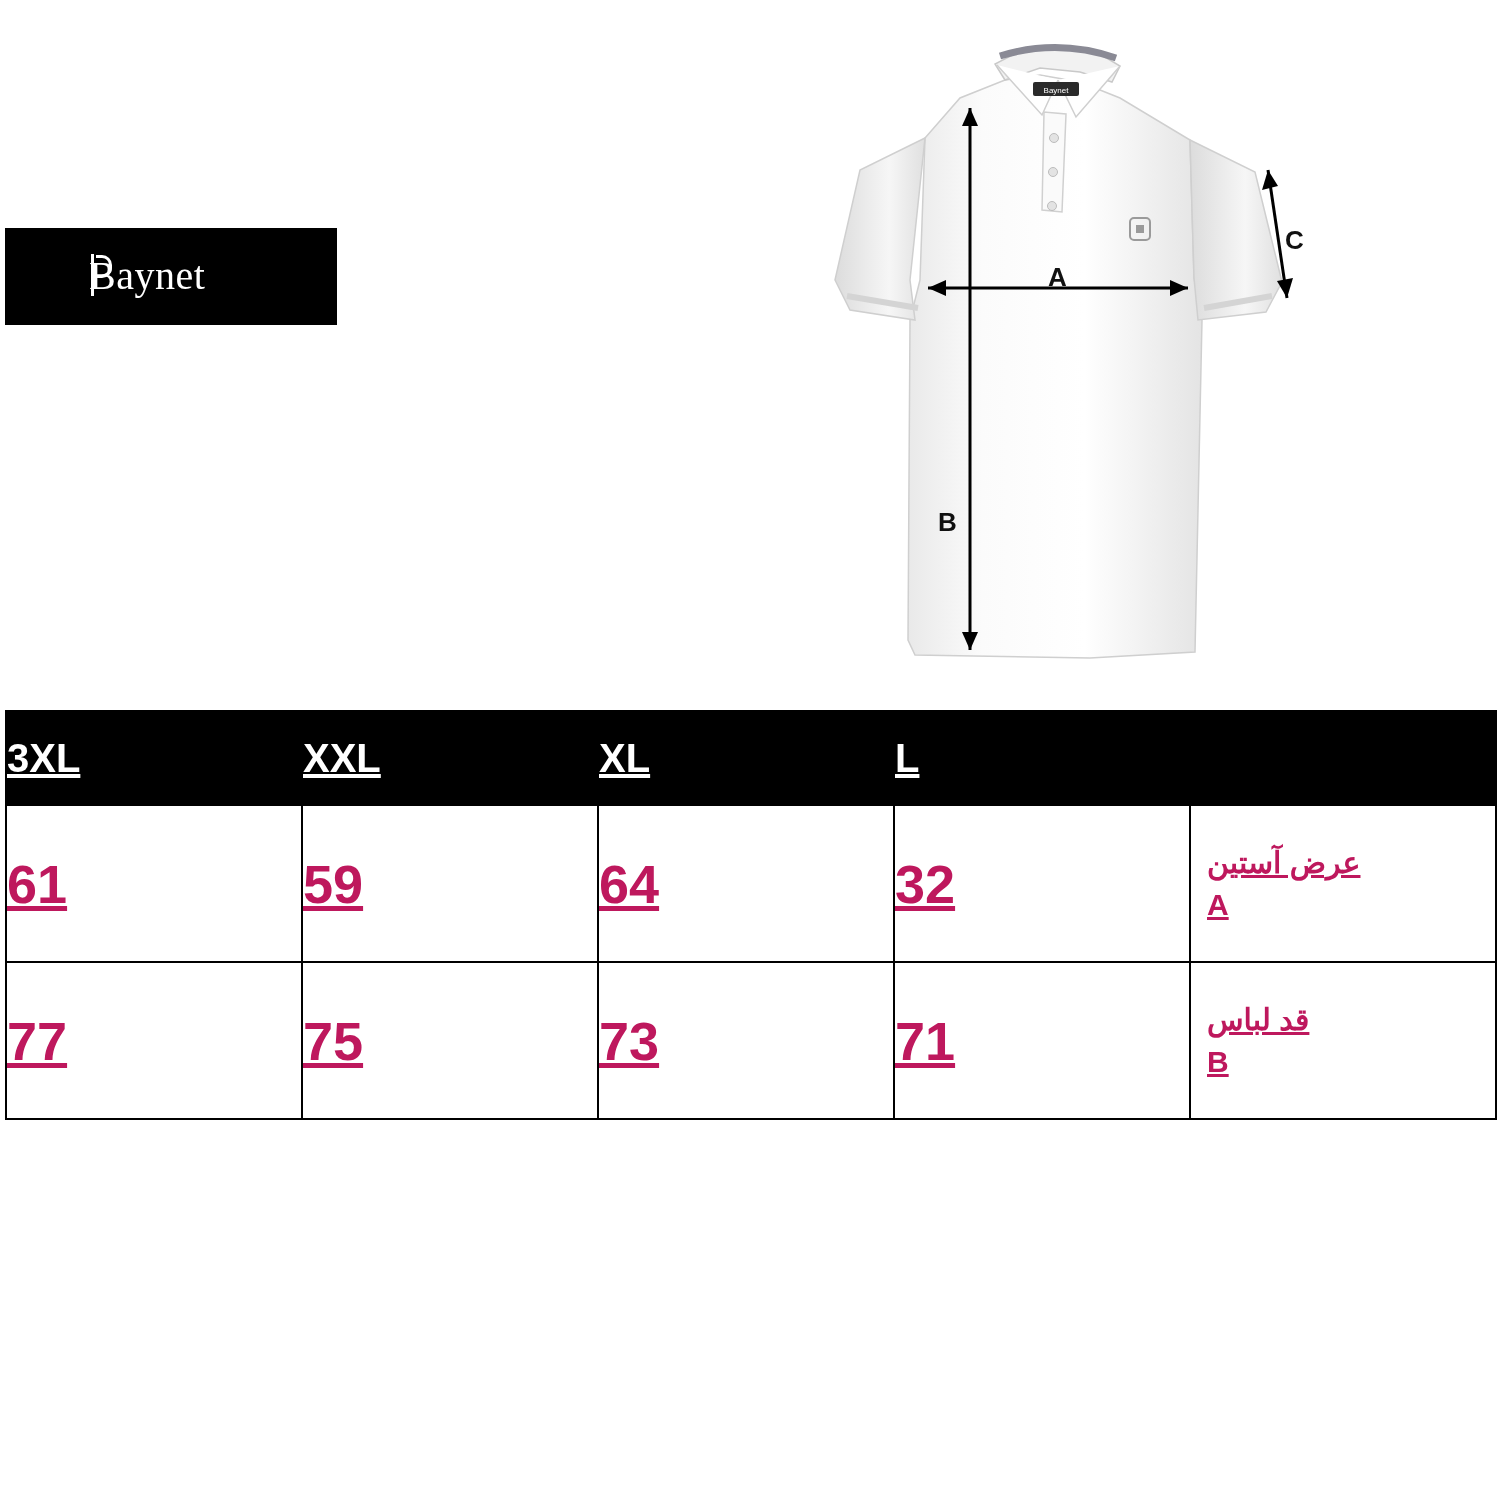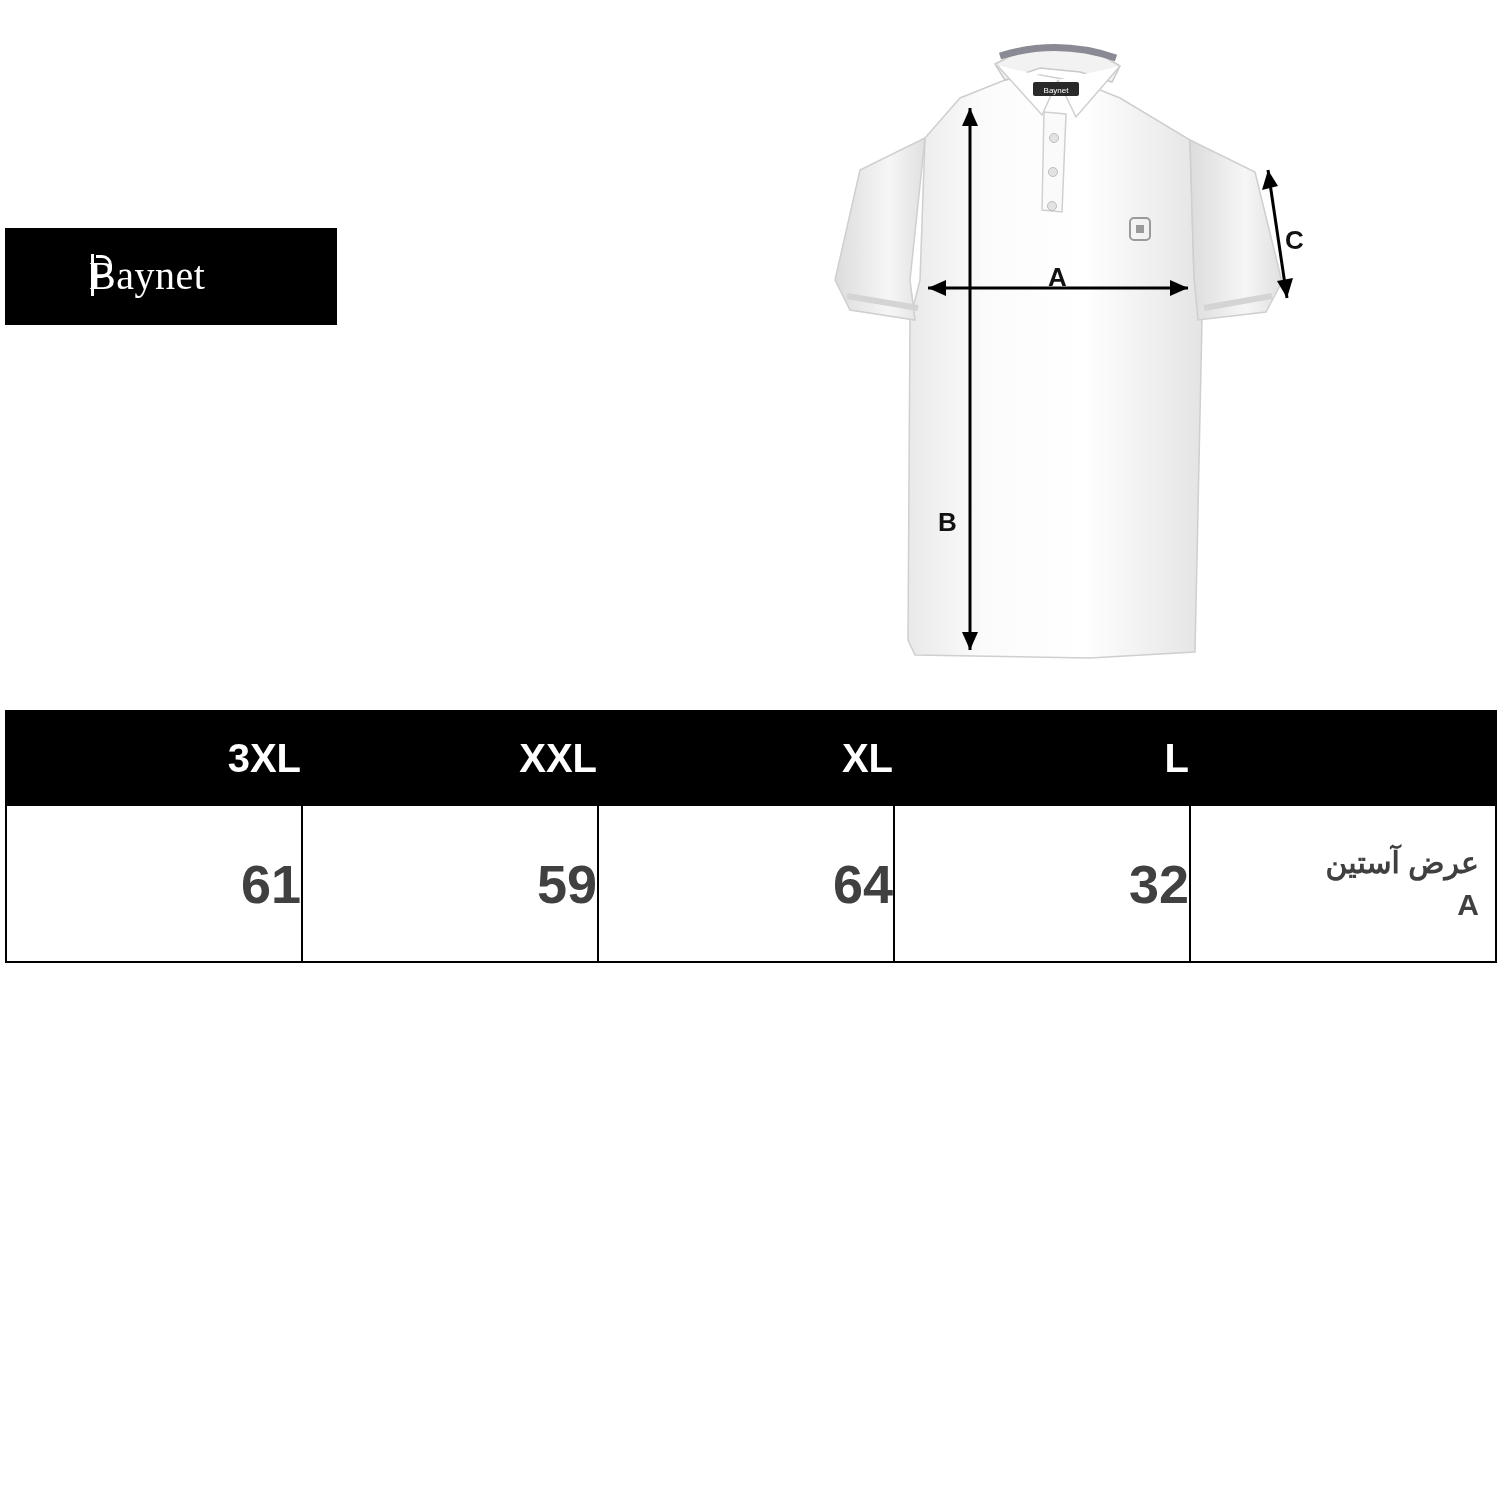--- a/index.html
+++ b/index.html
@@ -84,40 +84,41 @@
   .size-table {
     position: absolute;
     left: 5px;
     top: 710px;
     width: 1490px;
     border-collapse: collapse;
     table-layout: fixed;
   }
   .size-table td, .size-table th {
     border: 2px solid #000000;
-    text-align: right;
+    text-align: left;
     vertical-align: middle;
     padding: 0;
+    text-decoration: underline;
   }
   .size-table thead th {
     background: #000000;
     color: #ffffff;
     height: 92px;
     font-size: 40px;
     font-weight: bold;
     font-family: "Liberation Sans", sans-serif;
   }
   .size-table thead th.blank-head {
     background: #000000;
   }
   .size-table tbody td {
     height: 155px;
     font-size: 54px;
     font-weight: bold;
-    color: #404040;
+    color: #be185d;
   }
   .size-table tbody td.row-label {
     font-size: 30px;
     font-weight: bold;
     line-height: 42px;
     direction: rtl;
     padding: 0 16px;
   }
   .row-label .label-fa { display: block; }
   .row-label .label-code { display: block; font-size: 30px; }
@@ -214,14 +215,24 @@
     <tr>
       <td>61</td>
       <td>59</td>
       <td>64</td>
       <td>32</td>
       <td class="row-label">
         <span class="label-fa">عرض آستین</span>
         <span class="label-code">A</span>
       </td>
     </tr>
+    <tr>
+      <td>77</td>
+      <td>75</td>
+      <td>73</td>
+      <td>71</td>
+      <td class="row-label">
+        <span class="label-fa">قد لباس</span>
+        <span class="label-code">B</span>
+      </td>
+    </tr>
   </tbody>
 </table>
 
 </body></html>

